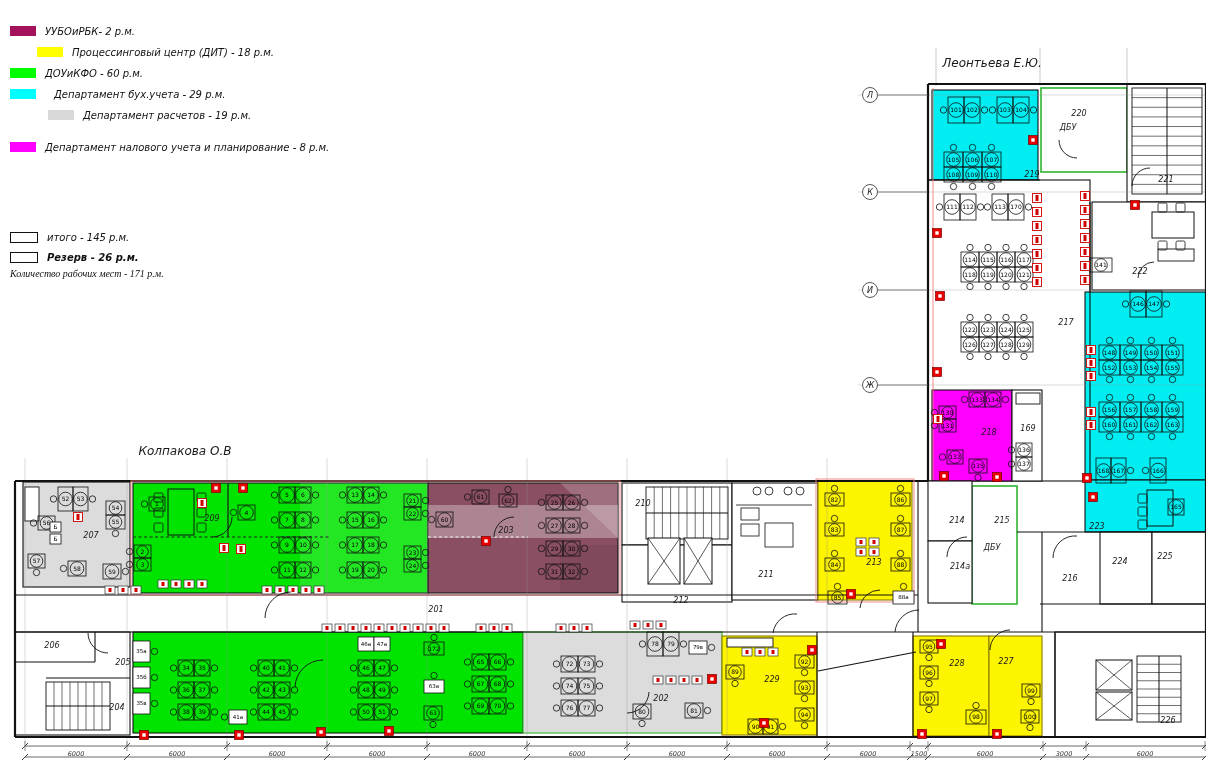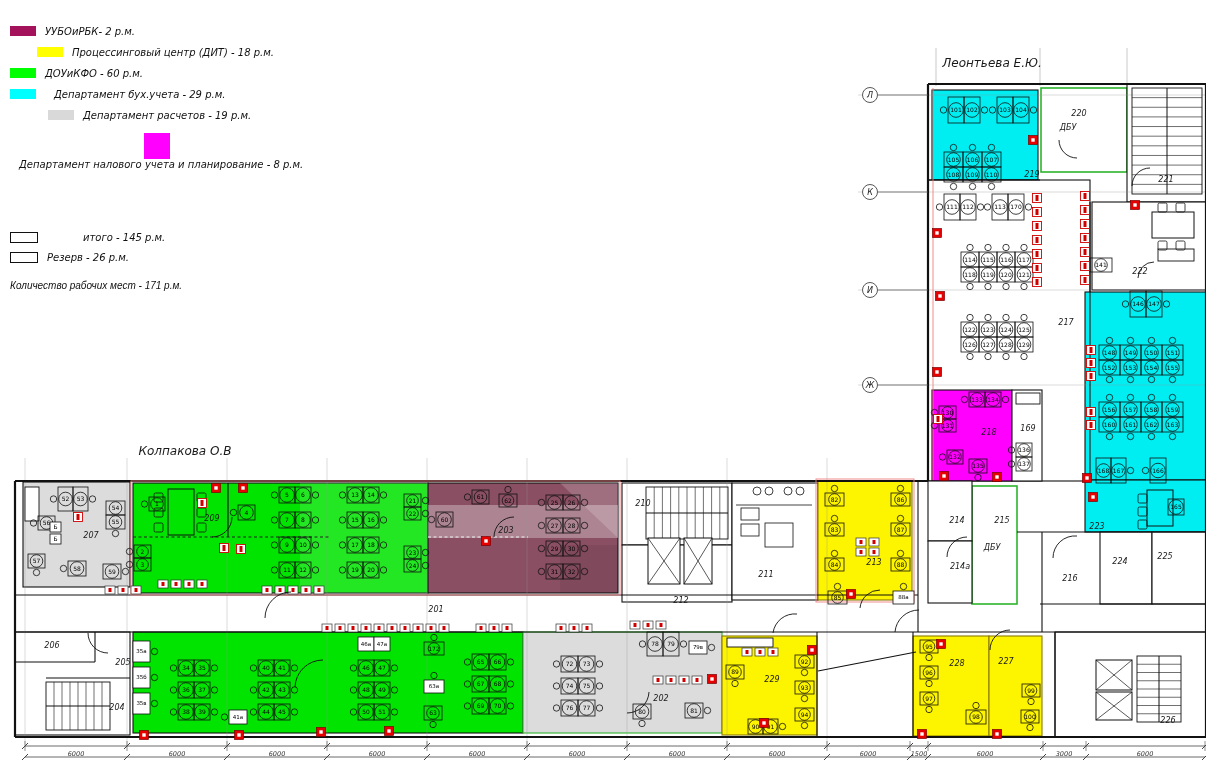--- a/index.html
+++ b/index.html
@@ -7,22 +7,22 @@
          font-family:"Liberation Sans",sans-serif;}
   #plan{position:absolute;left:0;top:0;z-index:1;}
   #title{position:absolute;left:489px;top:6px;z-index:3;color:#e60000;
          font-size:30px;letter-spacing:1px;font-family:"Liberation Sans",sans-serif;}
   #legend{position:absolute;left:10px;top:0;z-index:3;width:420px;height:300px;}
   .lrow{position:absolute;display:flex;align-items:center;height:12px;}
   .sw{width:26px;height:10px;flex:0 0 26px;}
   .sw.box{background:#fff;border:1.2px solid #111;height:9px;}
   .ltxt{margin-left:9px;font-size:10px;font-style:italic;color:#111;white-space:nowrap;
         font-family:"DejaVu Sans",sans-serif;}
-  #note{position:absolute;left:0px;top:280px;font-size:10px;font-style:italic;color:#111;
-        white-space:nowrap;font-family:Liberation Sans, sans-serif;}
+  #note{position:absolute;left:0px;top:268px;font-size:10px;font-style:italic;color:#111;
+        white-space:nowrap;font-family:Liberation Serif, serif;}
   text{font-family:"DejaVu Sans",sans-serif;}
 </style>
 </head>
 <body>
 
 <div id="stage">
   <div id="legend">
     <div id="note">Количество рабочих мест - 171 р.м.</div>
   <div class="lrow" style="top: 25px; left: 0px;">
         <div class="sw" style="background: rgb(163, 18, 90);"></div>
@@ -37,29 +37,29 @@
         <div class="ltxt">ДОУиКФО - 60 р.м.</div>
       </div>
       <div class="lrow" style="top: 88px; left: 0px; gap: 9px;">
         <div class="sw" style="background: rgb(0, 255, 255);"></div>
         <div class="ltxt">Департамент бух.учета - 29 р.м.</div>
       </div>
       <div class="lrow" style="top: 109px; left: 0px; margin-left: 38px;">
         <div class="sw" style="background: rgb(217, 217, 217);"></div>
         <div class="ltxt">Департамент расчетов  - 19 р.м.</div>
       </div>
-      <div class="lrow" style="top: 133px; left: 0px; flex-direction: column;">
+      <div class="lrow" style="top: 141px; left: 0px;">
         <div class="sw" style="background: rgb(255, 0, 255);"></div>
         <div class="ltxt">Департамент налового учета и планирование  - 8 р.м.</div>
       </div>
-      <div class="lrow" style="top: 231px; left: 0px; gap: 36px;">
+      <div class="lrow" style="top: 231px; left: 0px;">
         <div class="sw box"></div>
         <div class="ltxt">итого - 145 р.м.</div>
       </div>
-      <div class="lrow" style="top: 251px; left: 0px;">
+      <div class="lrow" style="top: 251px; left: 0px; font-weight: bold;">
         <div class="sw box"></div>
         <div class="ltxt">Резерв - 26 р.м.</div>
       </div>
     </div>
   <svg id="plan" width="1206" height="762" viewBox="0 0 1206 762">
       <g>
         <rect x="932" y="90" width="106" height="90" fill="#00eef2" stroke="#111" stroke-width="1.1"></rect>
         <rect x="1041" y="88" width="86" height="84" fill="#ffffff" stroke="#2db52d" stroke-width="1.6"></rect>
         <rect x="1127" y="84" width="79" height="118" fill="#ffffff" stroke="#111" stroke-width="1.1"></rect>
         <rect x="1092" y="202" width="114" height="88" fill="#ffffff" stroke="#111" stroke-width="1.1"></rect>

